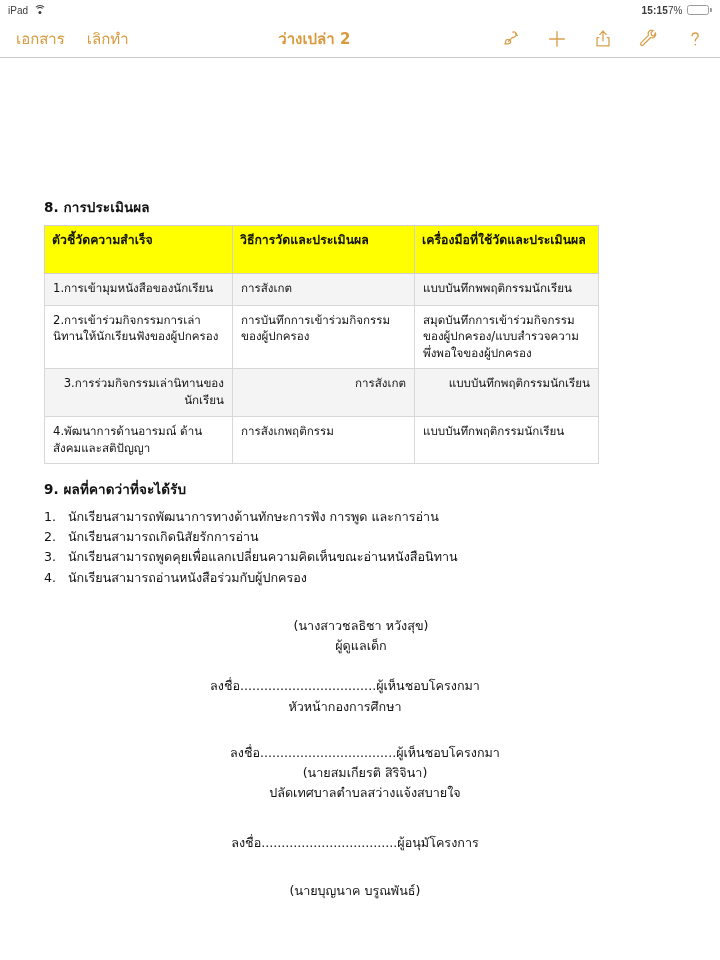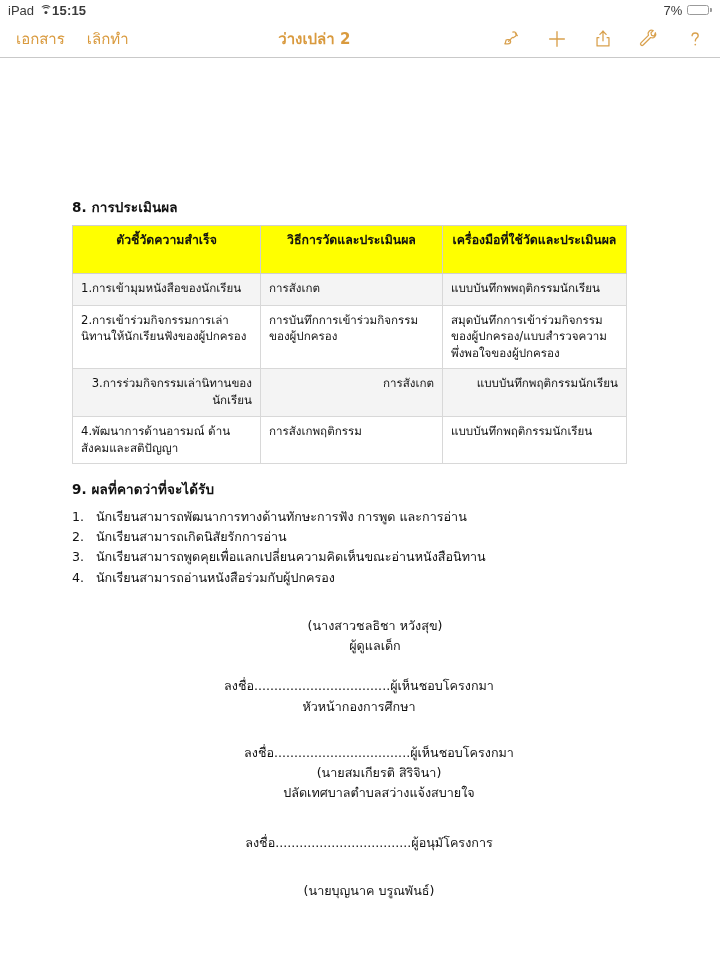--- a/index.html
+++ b/index.html
@@ -8,26 +8,26 @@
     background:#ffffff;
     font-family:"DejaVu Sans", sans-serif;
     overflow:hidden;
   }
 
   
   .statusbar{
     height:20px; width:720px;
     display:flex; align-items:center;
     padding:0 8px;
-    font-size:13px; color:#3a3a3a;
+    font-size:10px; color:#3a3a3a;
     font-family:"Liberation Sans", sans-serif;
     background:#ffffff;
   }
   .sb-left{ display:flex; align-items:center; gap:5px; flex:0 0 auto; }
-  .sb-center{ flex:1; text-align:left; font-weight:bold; letter-spacing:.2px; }
+  .sb-center{ flex:1; text-align:right; font-weight:bold; letter-spacing:.2px; }
   .sb-right{ display:flex; align-items:center; gap:5px; flex:0 0 auto; justify-content:flex-end; }
   .wifi-icon{ display:inline-block; width:13px; height:10px; position:relative; }
   .wifi-icon i{
     position:absolute; left:50%; border:1.4px solid #3a3a3a;
     border-bottom-color:transparent; border-left-color:transparent;
     border-right-color:transparent; border-radius:50%;
     transform:translateX(-50%);
   }
   .wifi-icon i.a{ width:13px; height:13px; top:0px; }
   .wifi-icon i.b{ width:8px; height:8px; top:2.4px; }
@@ -64,21 +64,21 @@
     flex:1; text-align:center; color:#d99a3e;
     font-size:15px; font-weight:bold; white-space:nowrap;
   }
   .tb-right{ display:flex; align-items:center; gap:24px; flex:0 0 auto; }
   .tb-icon{ width:22px; height:22px; display:block; cursor:pointer; }
   .tb-icon svg{ display:block; width:22px; height:22px; }
 
   
   .doc{ width:720px; padding:0 0 0 0; background:#ffffff; position:relative; }
   .page{
-    padding-left:72px; padding-right:80px; padding-top:138px;
+    padding-left:44px; padding-right:80px; padding-top:138px;
     font-family:"DejaVu Sans", sans-serif;
     color:#111;
   }
 
   .sec-head{
     font-size:13.5px; font-weight:bold; color:#111;
     margin-bottom:7px; letter-spacing:.1px;
   }
 
   
@@ -90,21 +90,21 @@
     color:#111;
   }
   table.eval col.c1{ width:188px; }
   table.eval col.c2{ width:182px; }
   table.eval col.c3{ width:184px; }
   table.eval th{
     background:#ffff00;
     border:1px solid #cfcfcf;
     font-weight:bold;
     font-size:12.3px;
-    text-align:center;
+    text-align:left;
     vertical-align:top;
     padding:6px 7px 24px 7px;
     line-height:1.35;
   }
   table.eval td{
     border:1px solid #d8d8d8;
     vertical-align:top;
     padding:6px 8px;
     line-height:1.45;
   }

